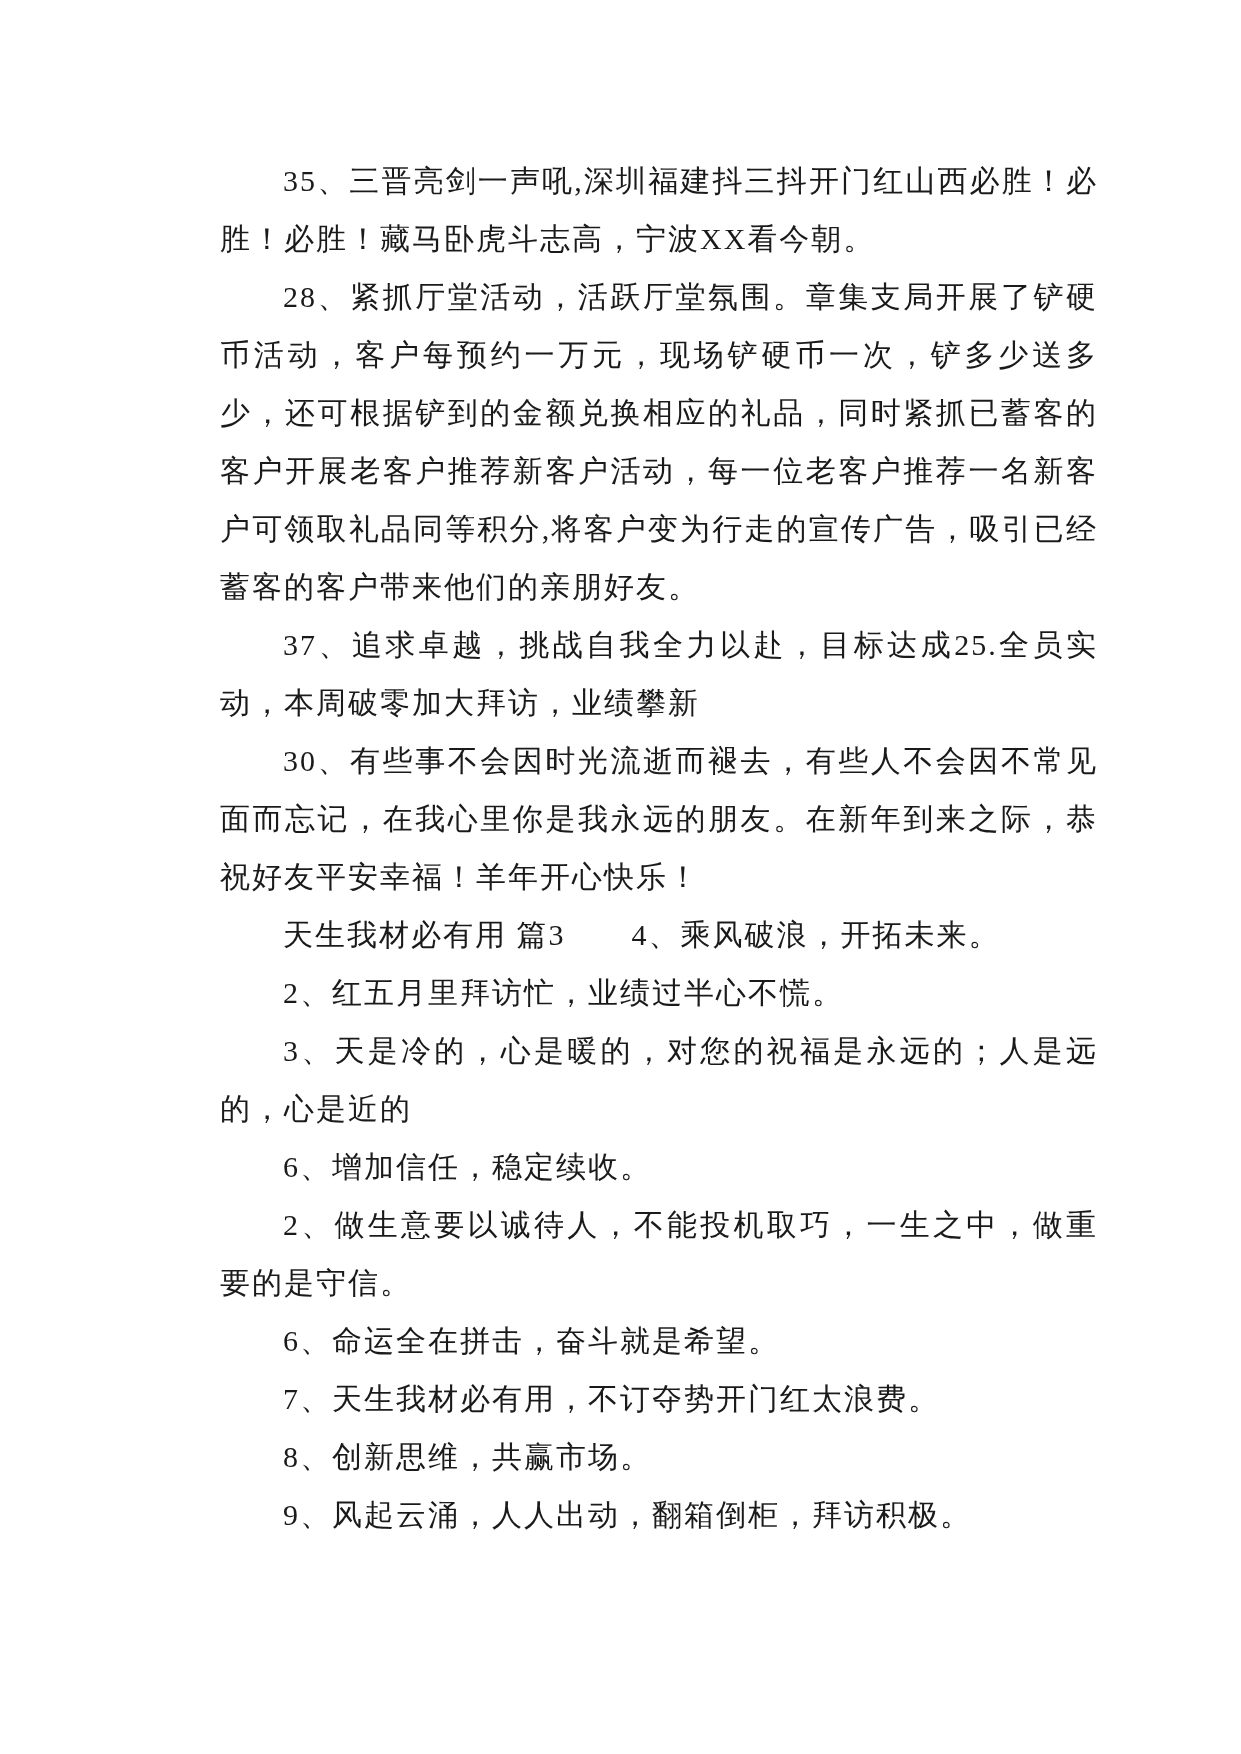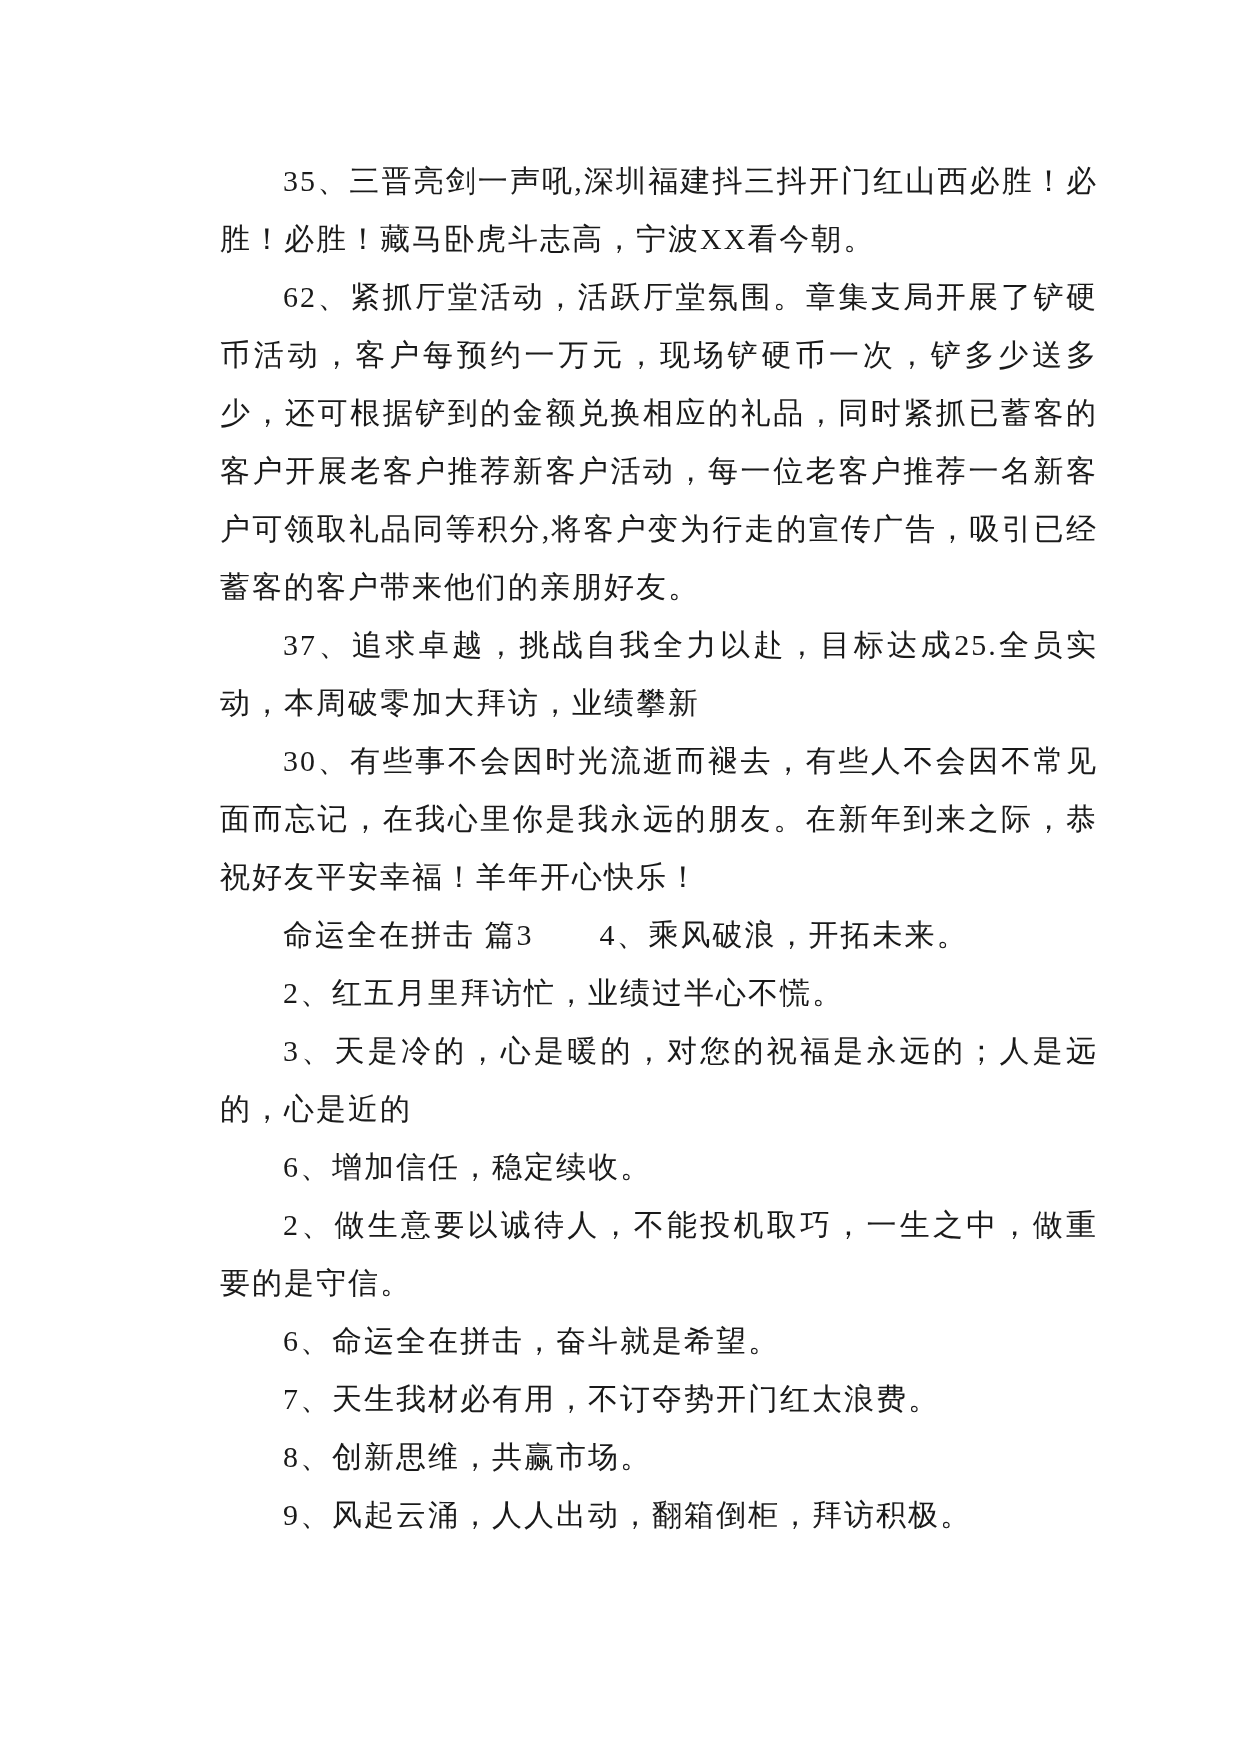--- a/index.html
+++ b/index.html
@@ -39,28 +39,28 @@
   }
 </style>
 </head>
 <body>
 
 <div class="page">
   <div class="content">
 
     <p>35、三晋亮剑一声吼,深圳福建抖三抖开门红山西必胜！必胜！必胜！藏马卧虎斗志高，宁波XX看今朝。</p>
 
-    <p>62、紧抓厅堂活动，活跃厅堂氛围。章集支局开展了铲硬币活动，客户每预约一万元，现场铲硬币一次，铲多少送多少，还可根据铲到的金额兑换相应的礼品，同时紧抓已蓄客的客户开展老客户推荐新客户活动，每一位老客户推荐一名新客户可领取礼品同等积分,将客户变为行走的宣传广告，吸引已经蓄客的客户带来他们的亲朋好友。</p>
+    <p>28、紧抓厅堂活动，活跃厅堂氛围。章集支局开展了铲硬币活动，客户每预约一万元，现场铲硬币一次，铲多少送多少，还可根据铲到的金额兑换相应的礼品，同时紧抓已蓄客的客户开展老客户推荐新客户活动，每一位老客户推荐一名新客户可领取礼品同等积分,将客户变为行走的宣传广告，吸引已经蓄客的客户带来他们的亲朋好友。</p>
 
     <p>37、追求卓越，挑战自我全力以赴，目标达成25.全员实动，本周破零加大拜访，业绩攀新</p>
 
     <p>30、有些事不会因时光流逝而褪去，有些人不会因不常见面而忘记，在我心里你是我永远的朋友。在新年到来之际，恭祝好友平安幸福！羊年开心快乐！</p>
 
     <p>
-      <span>命运全在拼击 篇3</span><span class="heading-gap"></span><span>4、乘风破浪，开拓未来。</span>
+      <span>天生我材必有用 篇3</span><span class="heading-gap"></span><span>4、乘风破浪，开拓未来。</span>
     </p>
 
     <p>2、红五月里拜访忙，业绩过半心不慌。</p>
 
     <p>3、天是冷的，心是暖的，对您的祝福是永远的；人是远的，心是近的</p>
 
     <p>6、增加信任，稳定续收。</p>
 
     <p>2、做生意要以诚待人，不能投机取巧，一生之中，做重要的是守信。</p>
 

